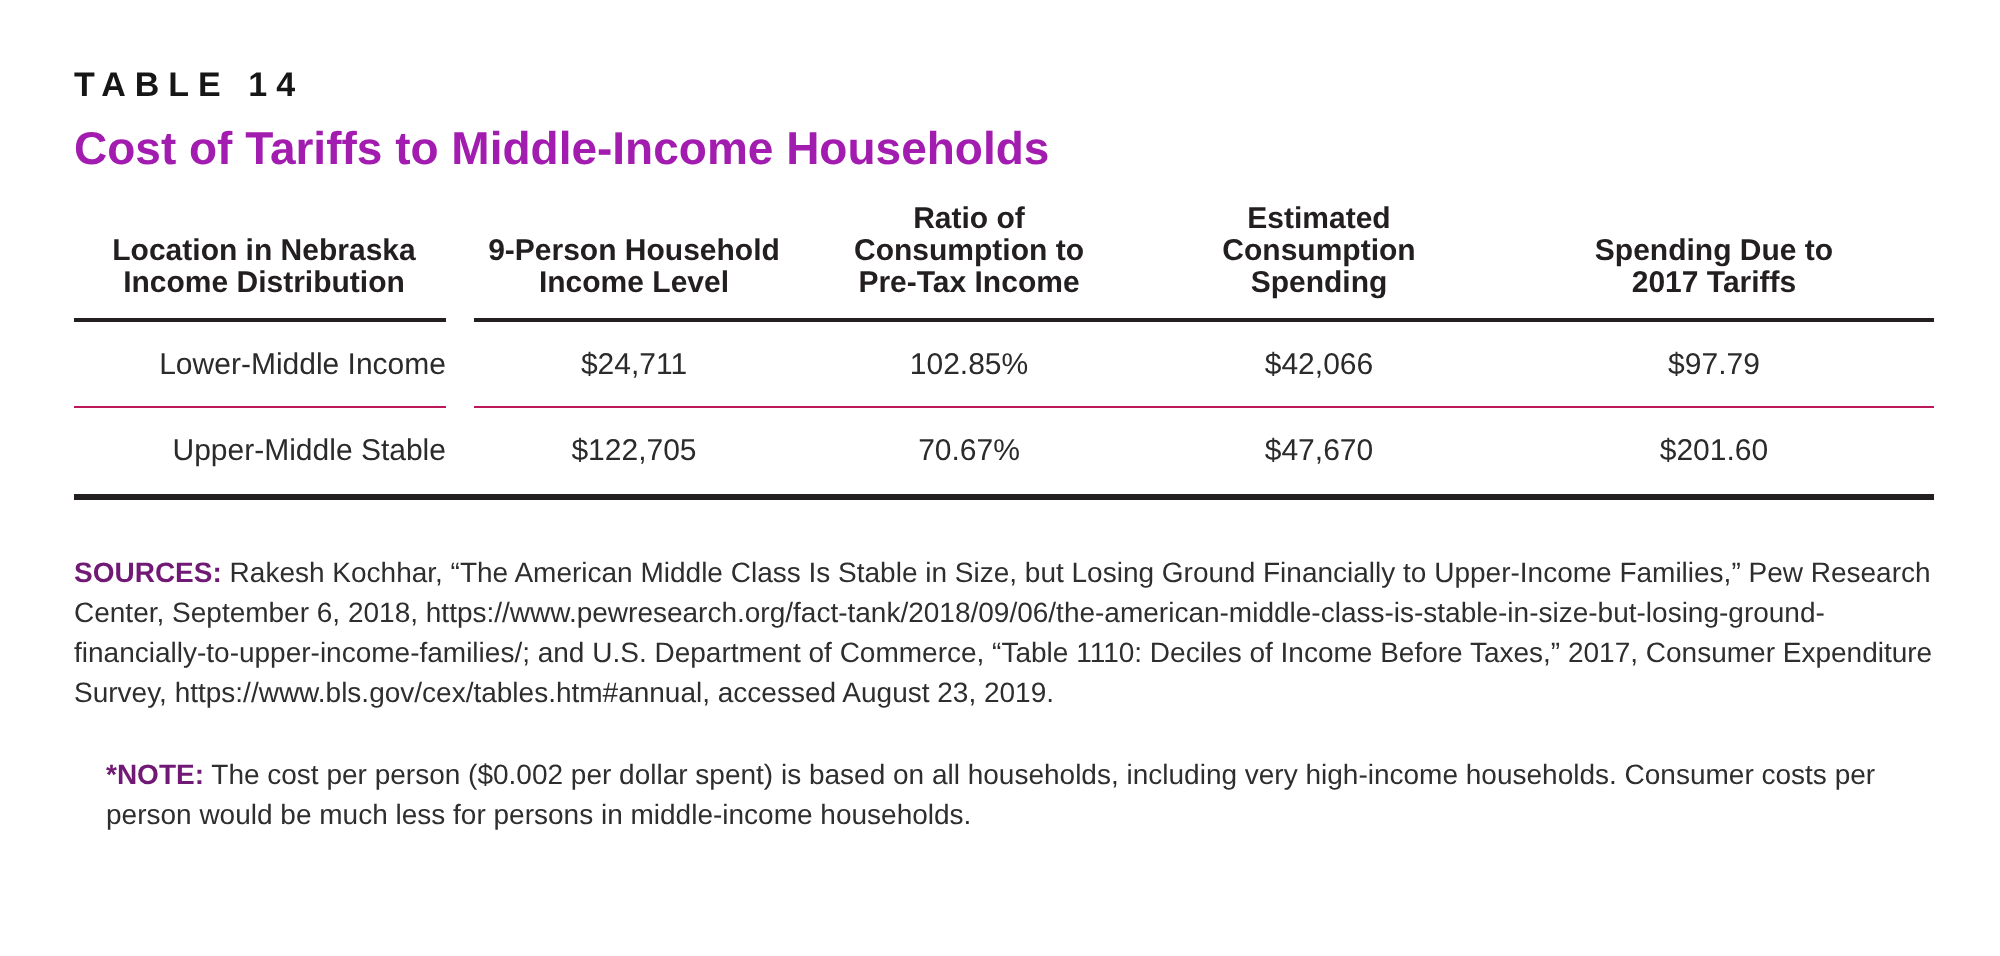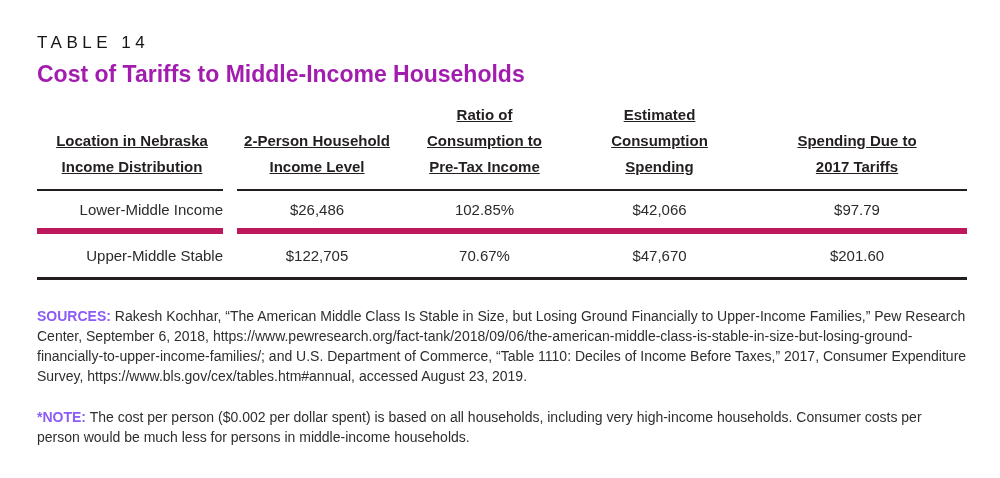--- a/index.html
+++ b/index.html
@@ -10,21 +10,21 @@
     overflow: hidden;
     font-family: "Liberation Sans", sans-serif;
     color: #231f20;
   }
   .page {
     padding: 33px 33px 0 37px;
     width: 1000px;
   }
   .eyebrow {
     font-size: 17px;
-    font-weight: 400;
+    font-weight: 700;
     letter-spacing: 4.5px;
     color: #161616;
   }
   .title {
     margin-top: 8px;
     font-size: 23px;
     font-weight: 700;
     color: #a21caf;
   }
   table.data-table {
@@ -37,52 +37,51 @@
   }
   col.c1 { width: 186px; }
   col.cgap { width: 14px; }
   col.c2 { width: 160px; }
   col.c3 { width: 175px; }
   col.c4 { width: 175px; }
   col.c5 { width: 220px; }
   th {
     font-size: 15px;
     font-weight: 700;
-    line-height: 26px;
+    line-height: 16px;
     vertical-align: bottom;
     padding: 0 4px 9px 4px;
     white-space: pre-line;
     text-align: center;
     border-bottom: 2px solid #231f20;
     color: #231f20;
-    text-decoration: underline;
   }
   th.right { text-align: center; padding-right: 0; }
   th.spacer, td.spacer { border-bottom: none; padding: 0; }
   td {
     font-size: 15px;
     font-weight: 400;
     height: 43px;
     vertical-align: middle;
     text-align: center;
     padding: 0 4px;
     color: #2b2b2b;
   }
   td.right { text-align: right; padding-right: 0; }
-  tr.sep td { border-bottom: 6px solid #be185d; }
+  tr.sep td { border-bottom: 1px solid #be185d; }
   tr.sep td.spacer { border-bottom: none; }
   .notes { width: 930px; }
   .para {
     font-size: 14px;
     line-height: 20px;
     color: #2e2e2e;
   }
   .para.sources { margin-top: 26px; }
-  .para.note { margin-top: 21px; }
-  .para b { color: #8b5cf6; }
+  .para.note { margin-top: 21px; margin-left: 16px; }
+  .para b { color: #701a75; }
 </style>
 </head>
 <body>
 
 <div class="page">
 
   <div class="eyebrow">TABLE 14</div>
   <h1 class="title">Cost of Tariffs to Middle-Income Households</h1>
 
   <table class="data-table">
@@ -92,36 +91,36 @@
         <col class="c2">
         <col class="c3">
         <col class="c4">
         <col class="c5">
     </colgroup>
     <thead>
       <tr>
         <th class="right">Location in Nebraska
 Income Distribution</th>
         <th class="spacer"></th>
-        <th>2-Person Household
+        <th>9-Person Household
 Income Level</th>
         <th>Ratio of
 Consumption to
 Pre-Tax Income</th>
         <th>Estimated
 Consumption Spending</th>
         <th>Spending Due to
 2017 Tariffs</th>
       </tr>
     </thead>
     <tbody>
       <tr class="sep">
         <td class="right">Lower-Middle Income</td>
         <td class="spacer"></td>
-        <td>$26,486</td>
+        <td>$24,711</td>
         <td>102.85%</td>
         <td>$42,066</td>
         <td>$97.79</td>
       </tr>
       <tr>
         <td class="right">Upper-Middle Stable</td>
         <td class="spacer"></td>
         <td>$122,705</td>
         <td>70.67%</td>
         <td>$47,670</td>

